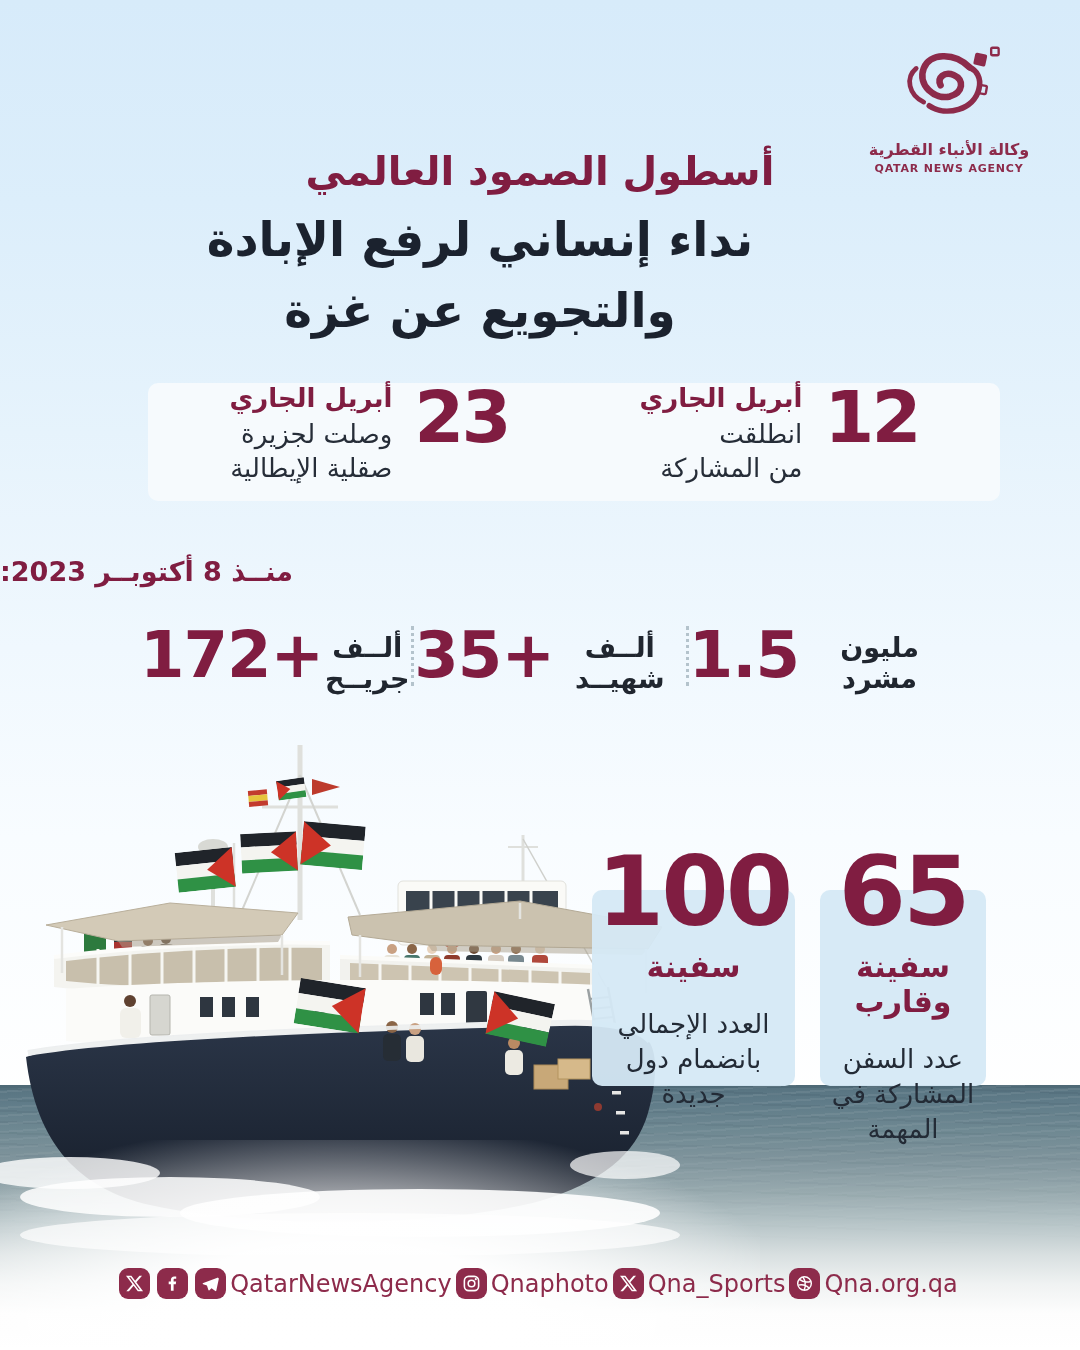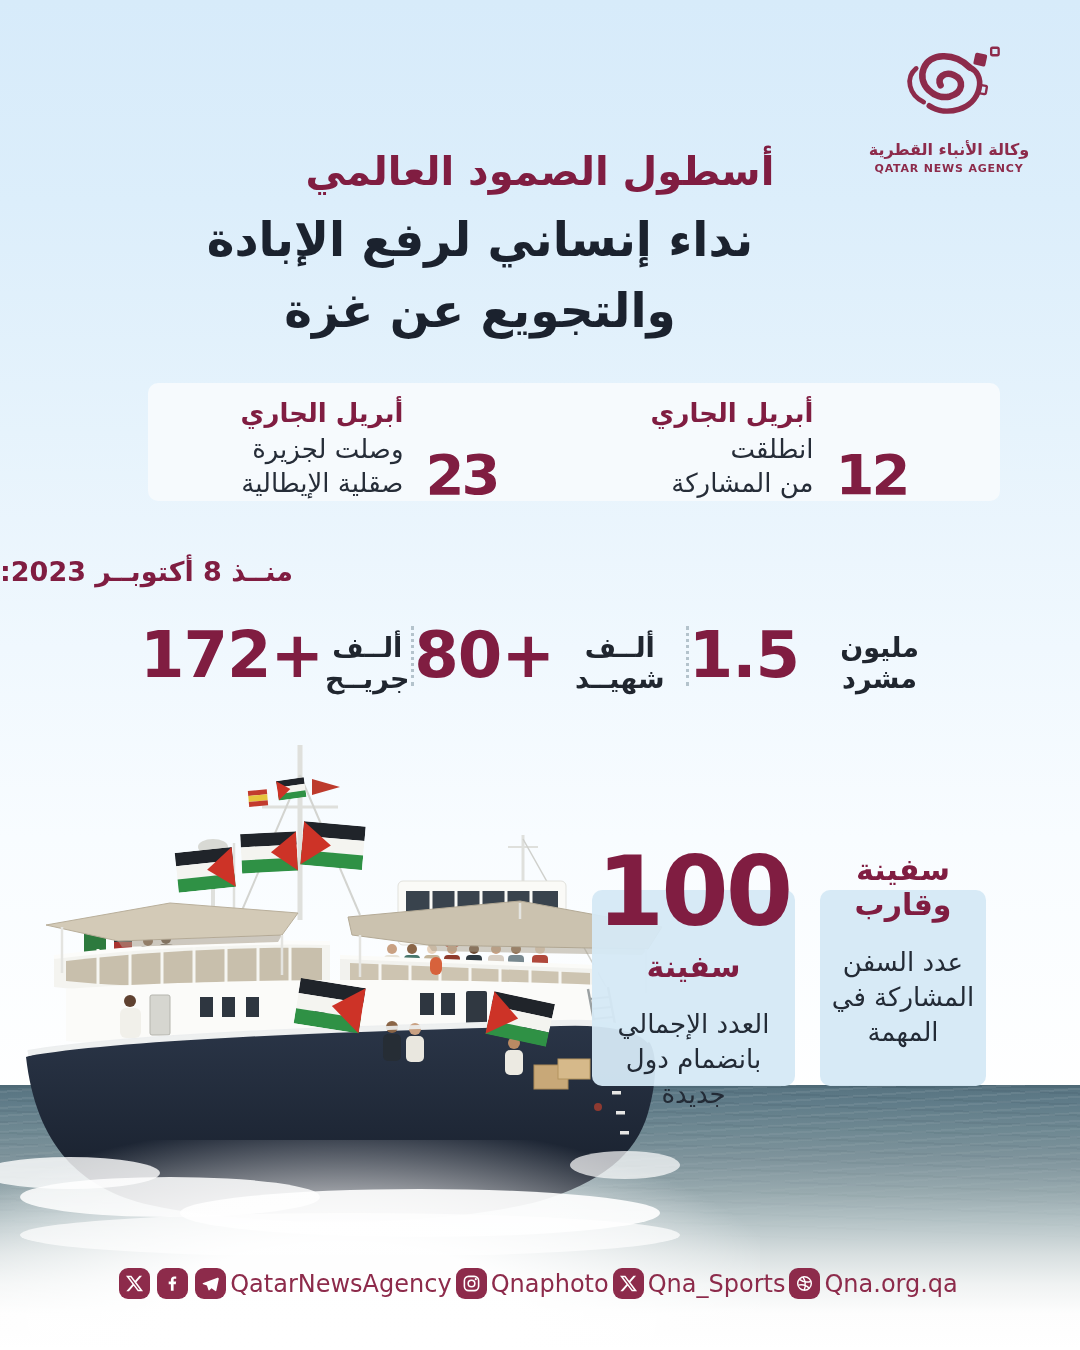--- a/index.html
+++ b/index.html
@@ -33,26 +33,26 @@
   .logo-en{font-size:11px;font-weight:700;letter-spacing:.8px;margin-top:3px;}
 
   
   .kicker{position:absolute;top:148px;left:0;width:1080px;text-align:center;
     font-size:40px;font-weight:700;color:var(--maroon);direction:rtl;}
   .headline{position:absolute;top:205px;left:0;width:960px;text-align:center;
     font-size:47px;font-weight:700;color:var(--dark);line-height:1.5;direction:rtl;}
 
   
   .milestone{position:absolute;top:383px;width:442px;height:118px;background:#f6fafd;
-    border-radius:10px;display:flex;align-items:flex-end;justify-content:center;gap:22px;}
+    border-radius:10px;display:flex;align-items:flex-start;justify-content:center;gap:22px;}
   .m23{left:148px;} .m12{left:558px;}
   .m-text{direction:rtl;text-align:right;}
   .m-label{font-size:26px;font-weight:700;color:var(--maroon);margin-bottom:5px;}
   .m-cap{font-size:26px;font-weight:500;color:#262d38;line-height:1.3;}
-  .m-day{font-size:56px;font-weight:700;color:var(--maroon);line-height:.95;letter-spacing:-3px;}
+  .m-day{font-size:72px;font-weight:700;color:var(--maroon);line-height:.95;letter-spacing:-3px;}
 
   .since{position:absolute;top:556px;left:0;width:1080px;text-align:left;
     font-size:27px;font-weight:700;color:var(--maroon);direction:rtl;}
 
   
   .cas-row{position:absolute;top:618px;left:140px;width:820px;display:flex;text-align:center;}
   .cas{flex:1;display:flex;flex-direction:row;align-items:center;}
   .cas-val{font-size:64px;font-weight:700;color:var(--maroon);line-height:1.05;letter-spacing:-1px;}
   .cas-label{font-size:27px;font-weight:700;color:#20262f;margin-top:14px;direction:rtl;}
   .cas-div{width:0;border-left:3px dotted #b4c3cc;margin:8px 0;}
@@ -314,38 +314,39 @@
 
   <div class="since">منــذ 8 أكتوبــر 2023:</div>
 
   <div class="cas-row">
     <div class="cas">
       <div class="cas-val">172+</div>
       <div class="cas-label">ألــف جريــح</div>
     </div>
     <div class="cas-div"></div>
     <div class="cas">
-      <div class="cas-val">80+</div>
+      <div class="cas-val">35+</div>
       <div class="cas-label">ألــف شهيــد</div>
     </div>
     <div class="cas-div"></div>
     <div class="cas">
       <div class="cas-val">1.5</div>
       <div class="cas-label">مليون مشرد</div>
     </div>
   </div>
 
   <div class="fleet-card fc100"></div>
   <div class="fleet-card fc65"></div>
   <div class="fleet f100">
     <div class="fleet-val">100</div>
     <div class="fleet-unit">سفينة</div>
     <div class="fleet-cap">العدد الإجمالي بانضمام دول جديدة</div>
   </div>
   <div class="fleet f65">
+    <div class="fleet-val">65</div>
     <div class="fleet-unit">سفينة وقارب</div>
     <div class="fleet-cap">عدد السفن المشاركة في المهمة</div>
   </div>
 
   <div class="footer">
     <div class="icon-group">
       <span class="sicon">
         <svg viewBox="0 0 24 24">
             <path fill="#fff" d="M18.24 2.25h3.31l-7.23 8.26 8.5 11.24h-6.65l-5.22-6.82-5.97 6.82H1.67l7.73-8.84L1.25 2.25h6.83l4.71 6.23zm-1.16 17.52h1.83L7.08 4.13H5.12z"></path>
           </svg>

